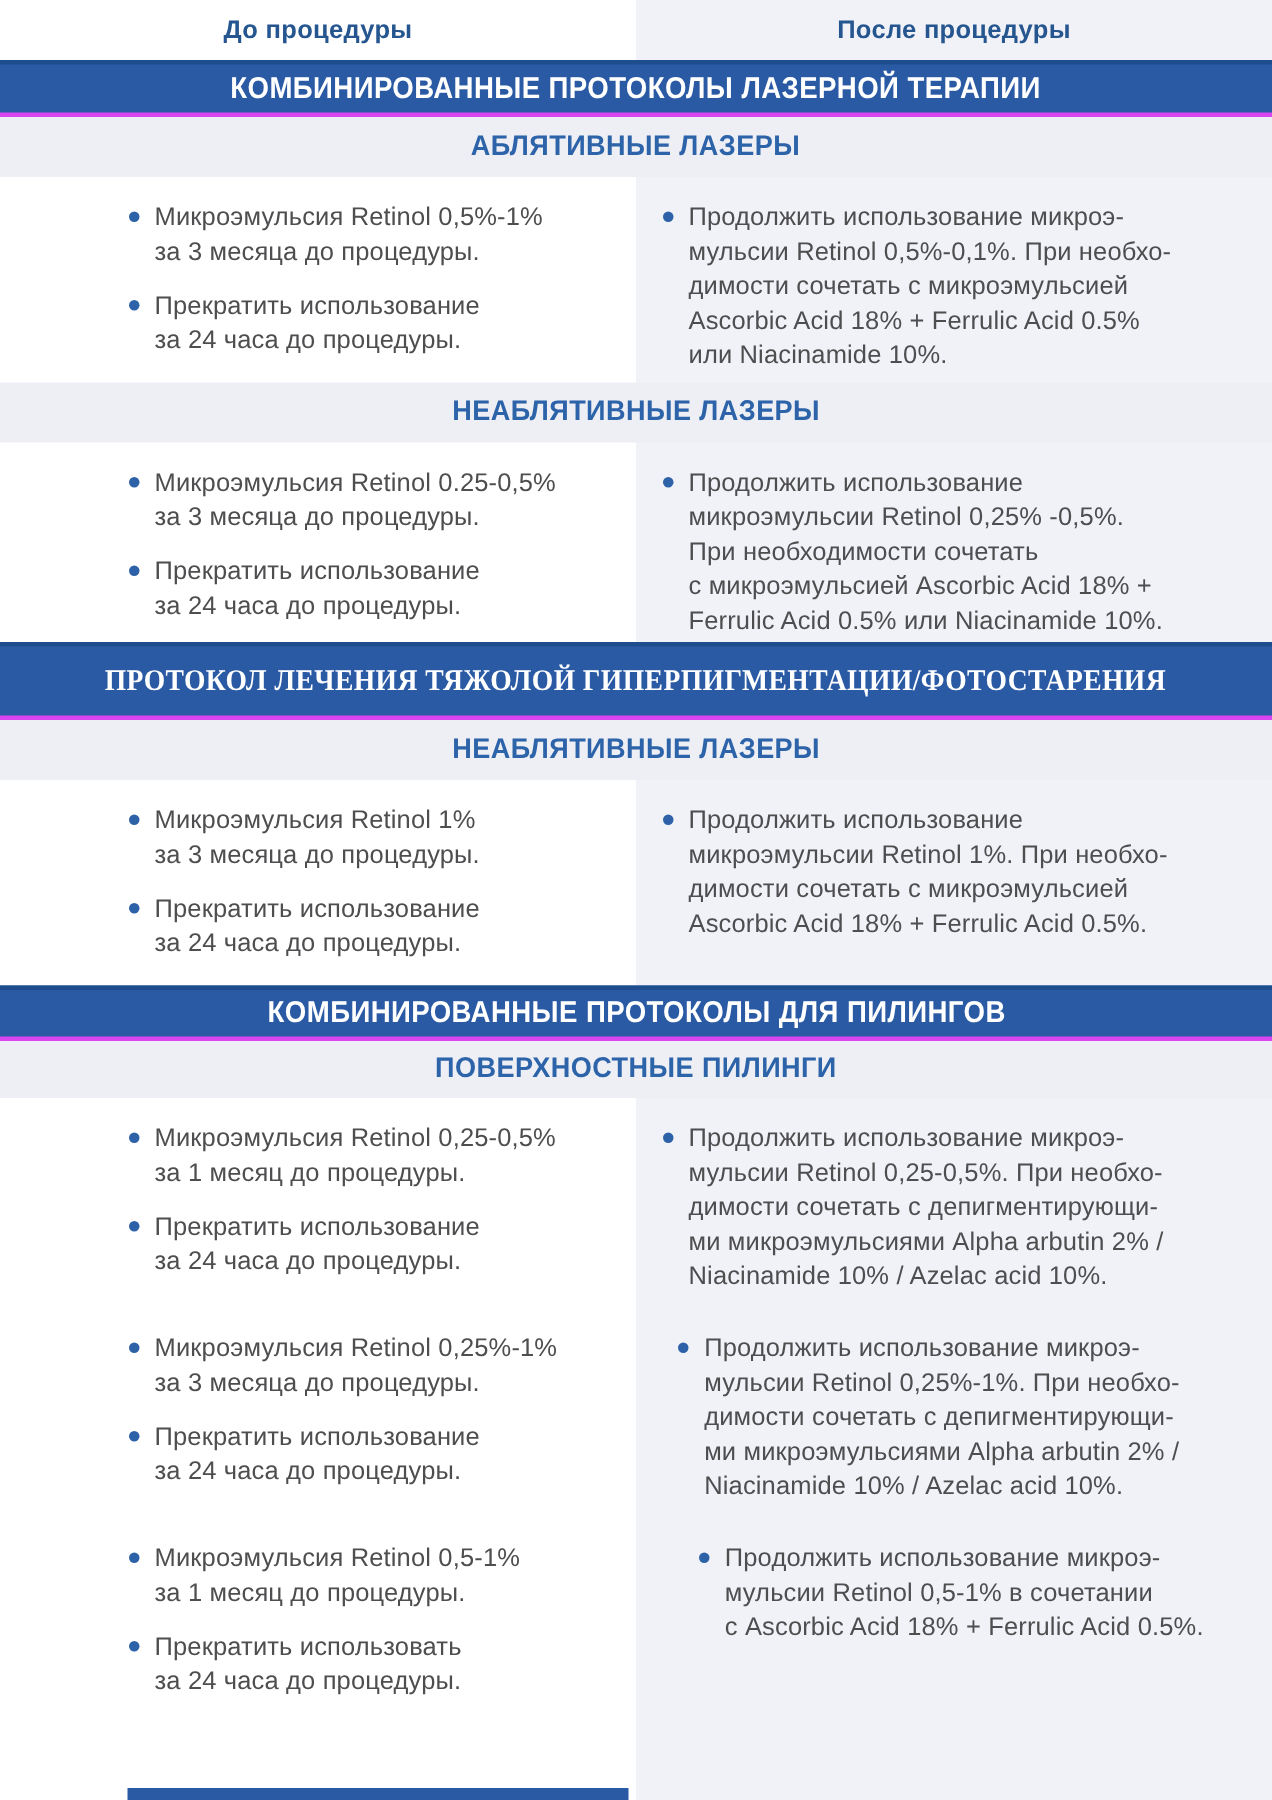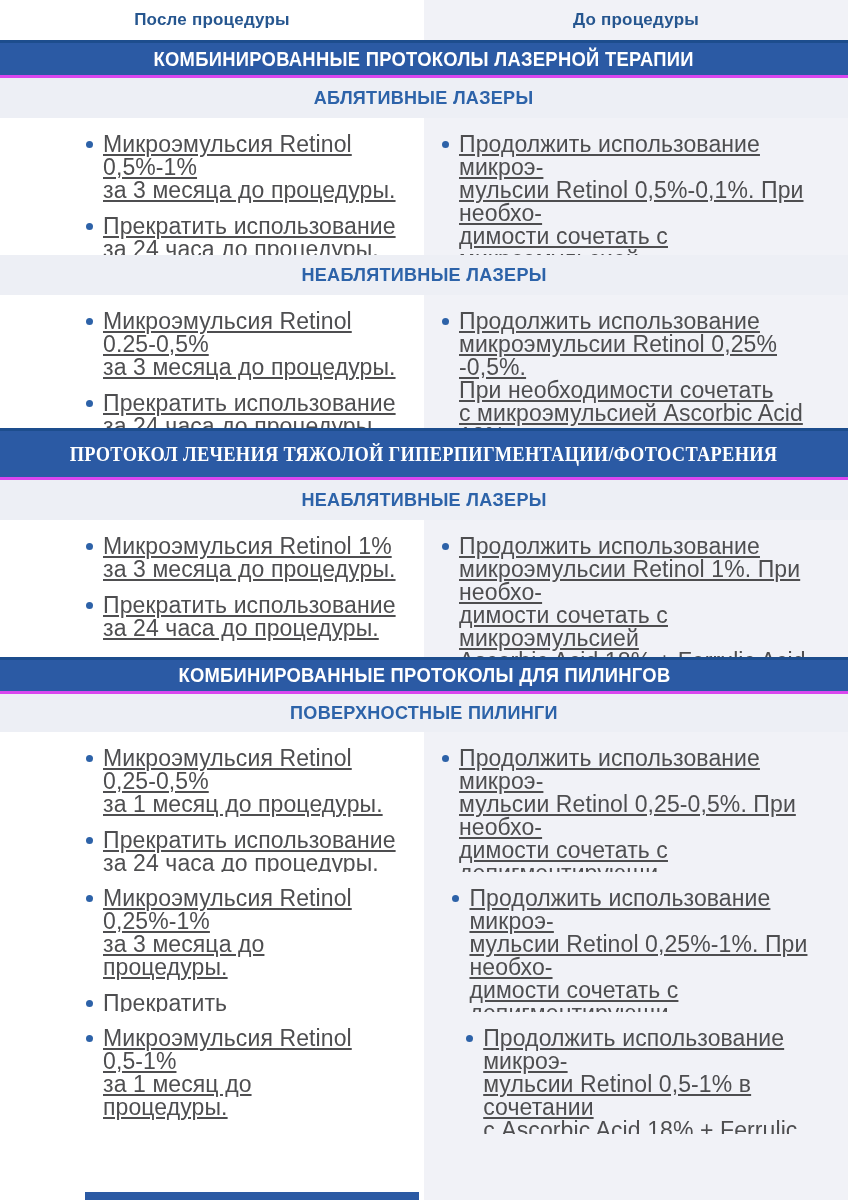--- a/index.html
+++ b/index.html
@@ -38,23 +38,22 @@
   }
   
   .row{display:flex;box-sizing:border-box;}
   .cell{width:424px;box-sizing:border-box;overflow:hidden;}
   .cell.left{padding:15px 24px 0 86px;}
   .cell.right{padding:15px 22px 0 18px;}
   ul.blist{list-style:none;margin:0;padding:0;}
   ul.blist li{display:flex;gap:10px;margin:0 0 13px 0;}
   .dot{flex:none;width:7px;height:7px;border-radius:50%;background:#2d62a8;margin-top:8px;}
   .btxt{
-    white-space:pre-line;color:#4e4e50;font-size:23px;line-height:23px;
+    white-space:pre-line;color:#4e4e50;font-size:17px;line-height:23px;
     letter-spacing:.1px;
-    text-decoration:underline;
   }
   
   .cutoff-strip{
     position:absolute;left:85px;bottom:0;width:334px;height:8px;
     background:#2b5aa4;z-index:2;
   }
   
   .h-banner1{height:38px;} .h-banner2{height:52px;font-family:Liberation Serif, serif;} .h-banner3{height:37px;}
   .h-sub1{height:40px;} .h-sub2{height:40px;} .h-sub3{height:40px;}
   .h-sub4{height:38px;} .h-sub5{height:40px;} .h-sub6{height:38px;}
@@ -63,22 +62,22 @@
 </style>
 </head>
 <body>
 
 <div class="page">
   <div class="right-col-bg"></div>
 
   <div class="flow">
 
     <div class="col-headers">
+      <div class="col-header">До процедуры</div>
       <div class="col-header">После процедуры</div>
-      <div class="col-header">До процедуры</div>
     </div>
 
     <div class="banner h-banner1">
       <span class="bt">КОМБИНИРОВАННЫЕ ПРОТОКОЛЫ ЛАЗЕРНОЙ ТЕРАПИИ</span>
     </div>
 
     <div class="subheader h-sub1">
       <span class="st">АБЛЯТИВНЫЕ ЛАЗЕРЫ</span>
     </div>
     <div class="row h-row1">

